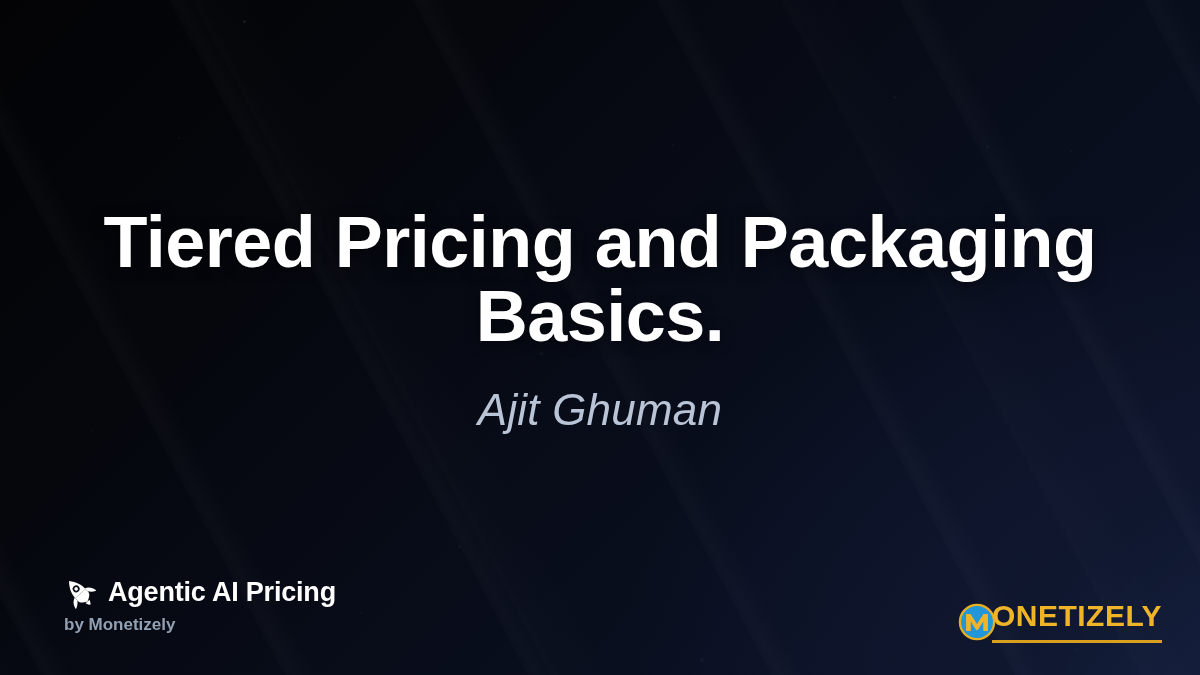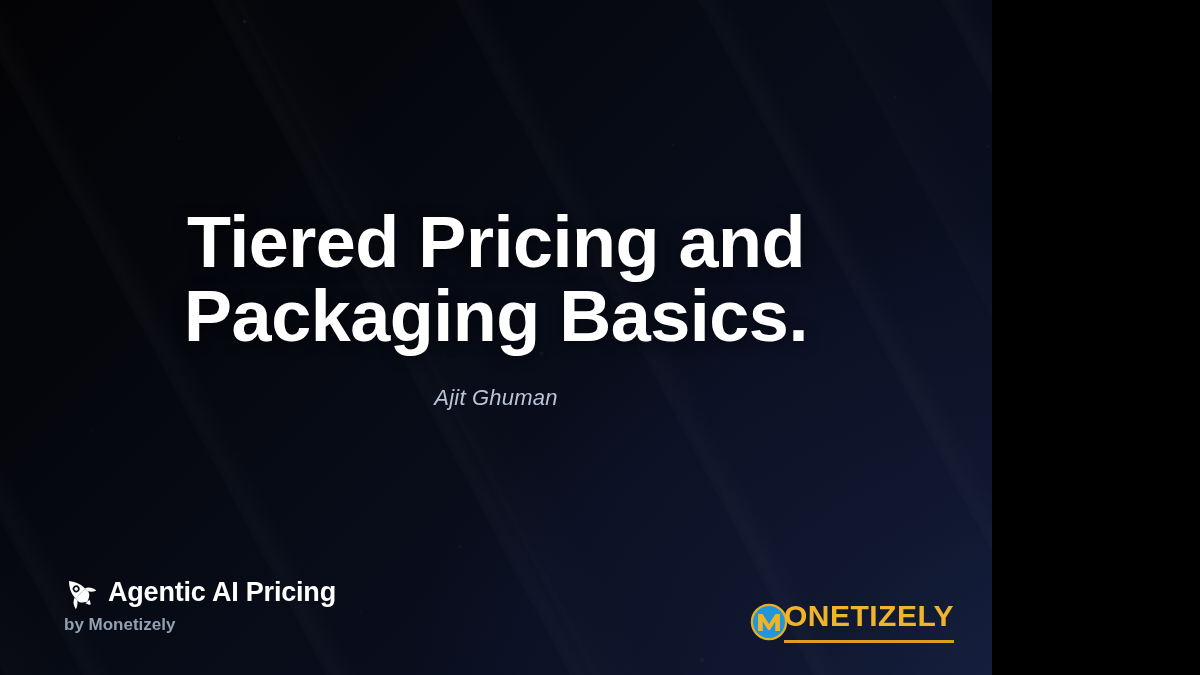--- a/index.html
+++ b/index.html
@@ -7,21 +7,21 @@
     margin: 0;
     padding: 0;
     background: #000;
   }
   body {
     font-family: "Liberation Sans", sans-serif;
   }
 
   .slide {
     position: relative;
-    width: 992px;
+    width: 1200px;
     height: 675px;
     overflow: hidden;
     background:
       radial-gradient(ellipse 1100px 800px at 118% 112%, rgba(26,38,74,0.85) 0%, rgba(16,24,48,0.45) 38%, rgba(0,0,0,0) 70%),
       radial-gradient(ellipse 900px 700px at 100% 100%, rgba(20,30,60,0.6) 0%, rgba(0,0,0,0) 65%),
       linear-gradient(135deg, #030305 0%, #05070d 28%, #080c18 52%, #0a0f20 72%, #0d1328 100%);
   }
 
   
   .streaks {
@@ -82,21 +82,21 @@
     text-shadow: 0 2px 14px rgba(0,0,0,0.55);
   }
 
   .subtitle {
     position: absolute;
     left: 0;
     right: 0;
     top: 385px;
     text-align: center;
     color: #b9c5d6;
-    font-size: 22px;
+    font-size: 44px;
     font-style: italic;
     font-weight: normal;
     letter-spacing: 0.2px;
   }
 
   .brand {
     position: absolute;
     left: 62px;
     bottom: 40px;
   }

